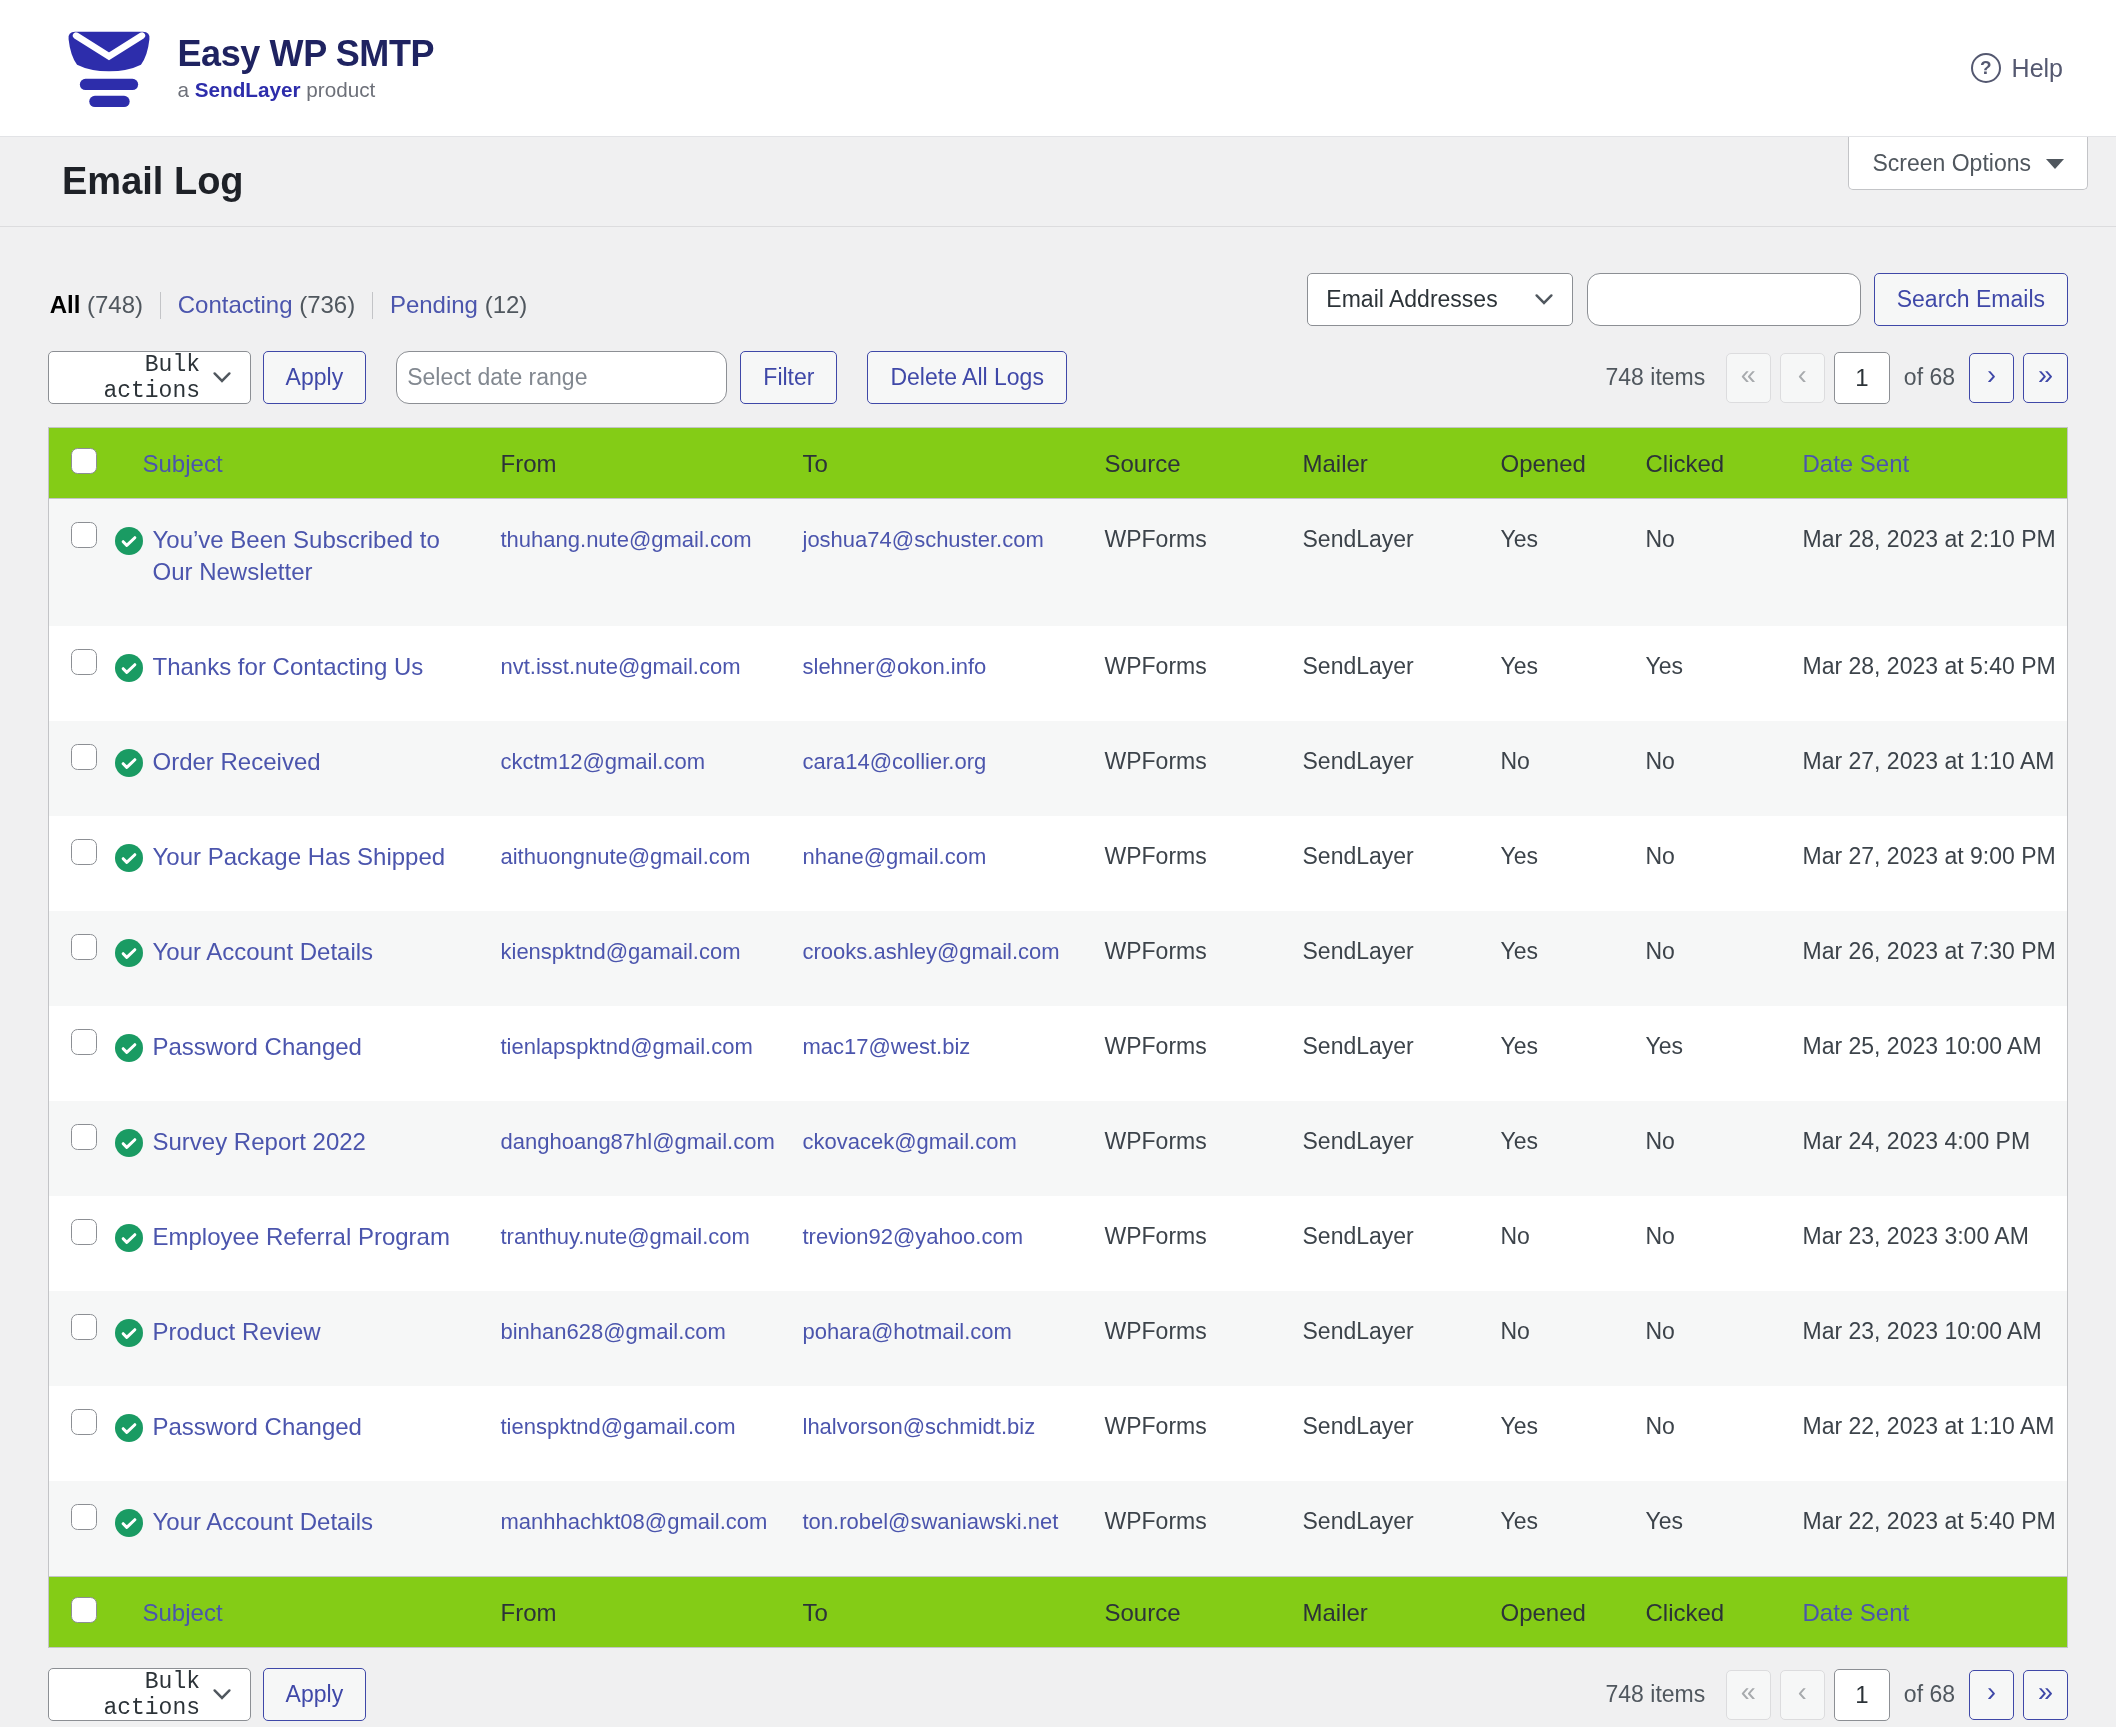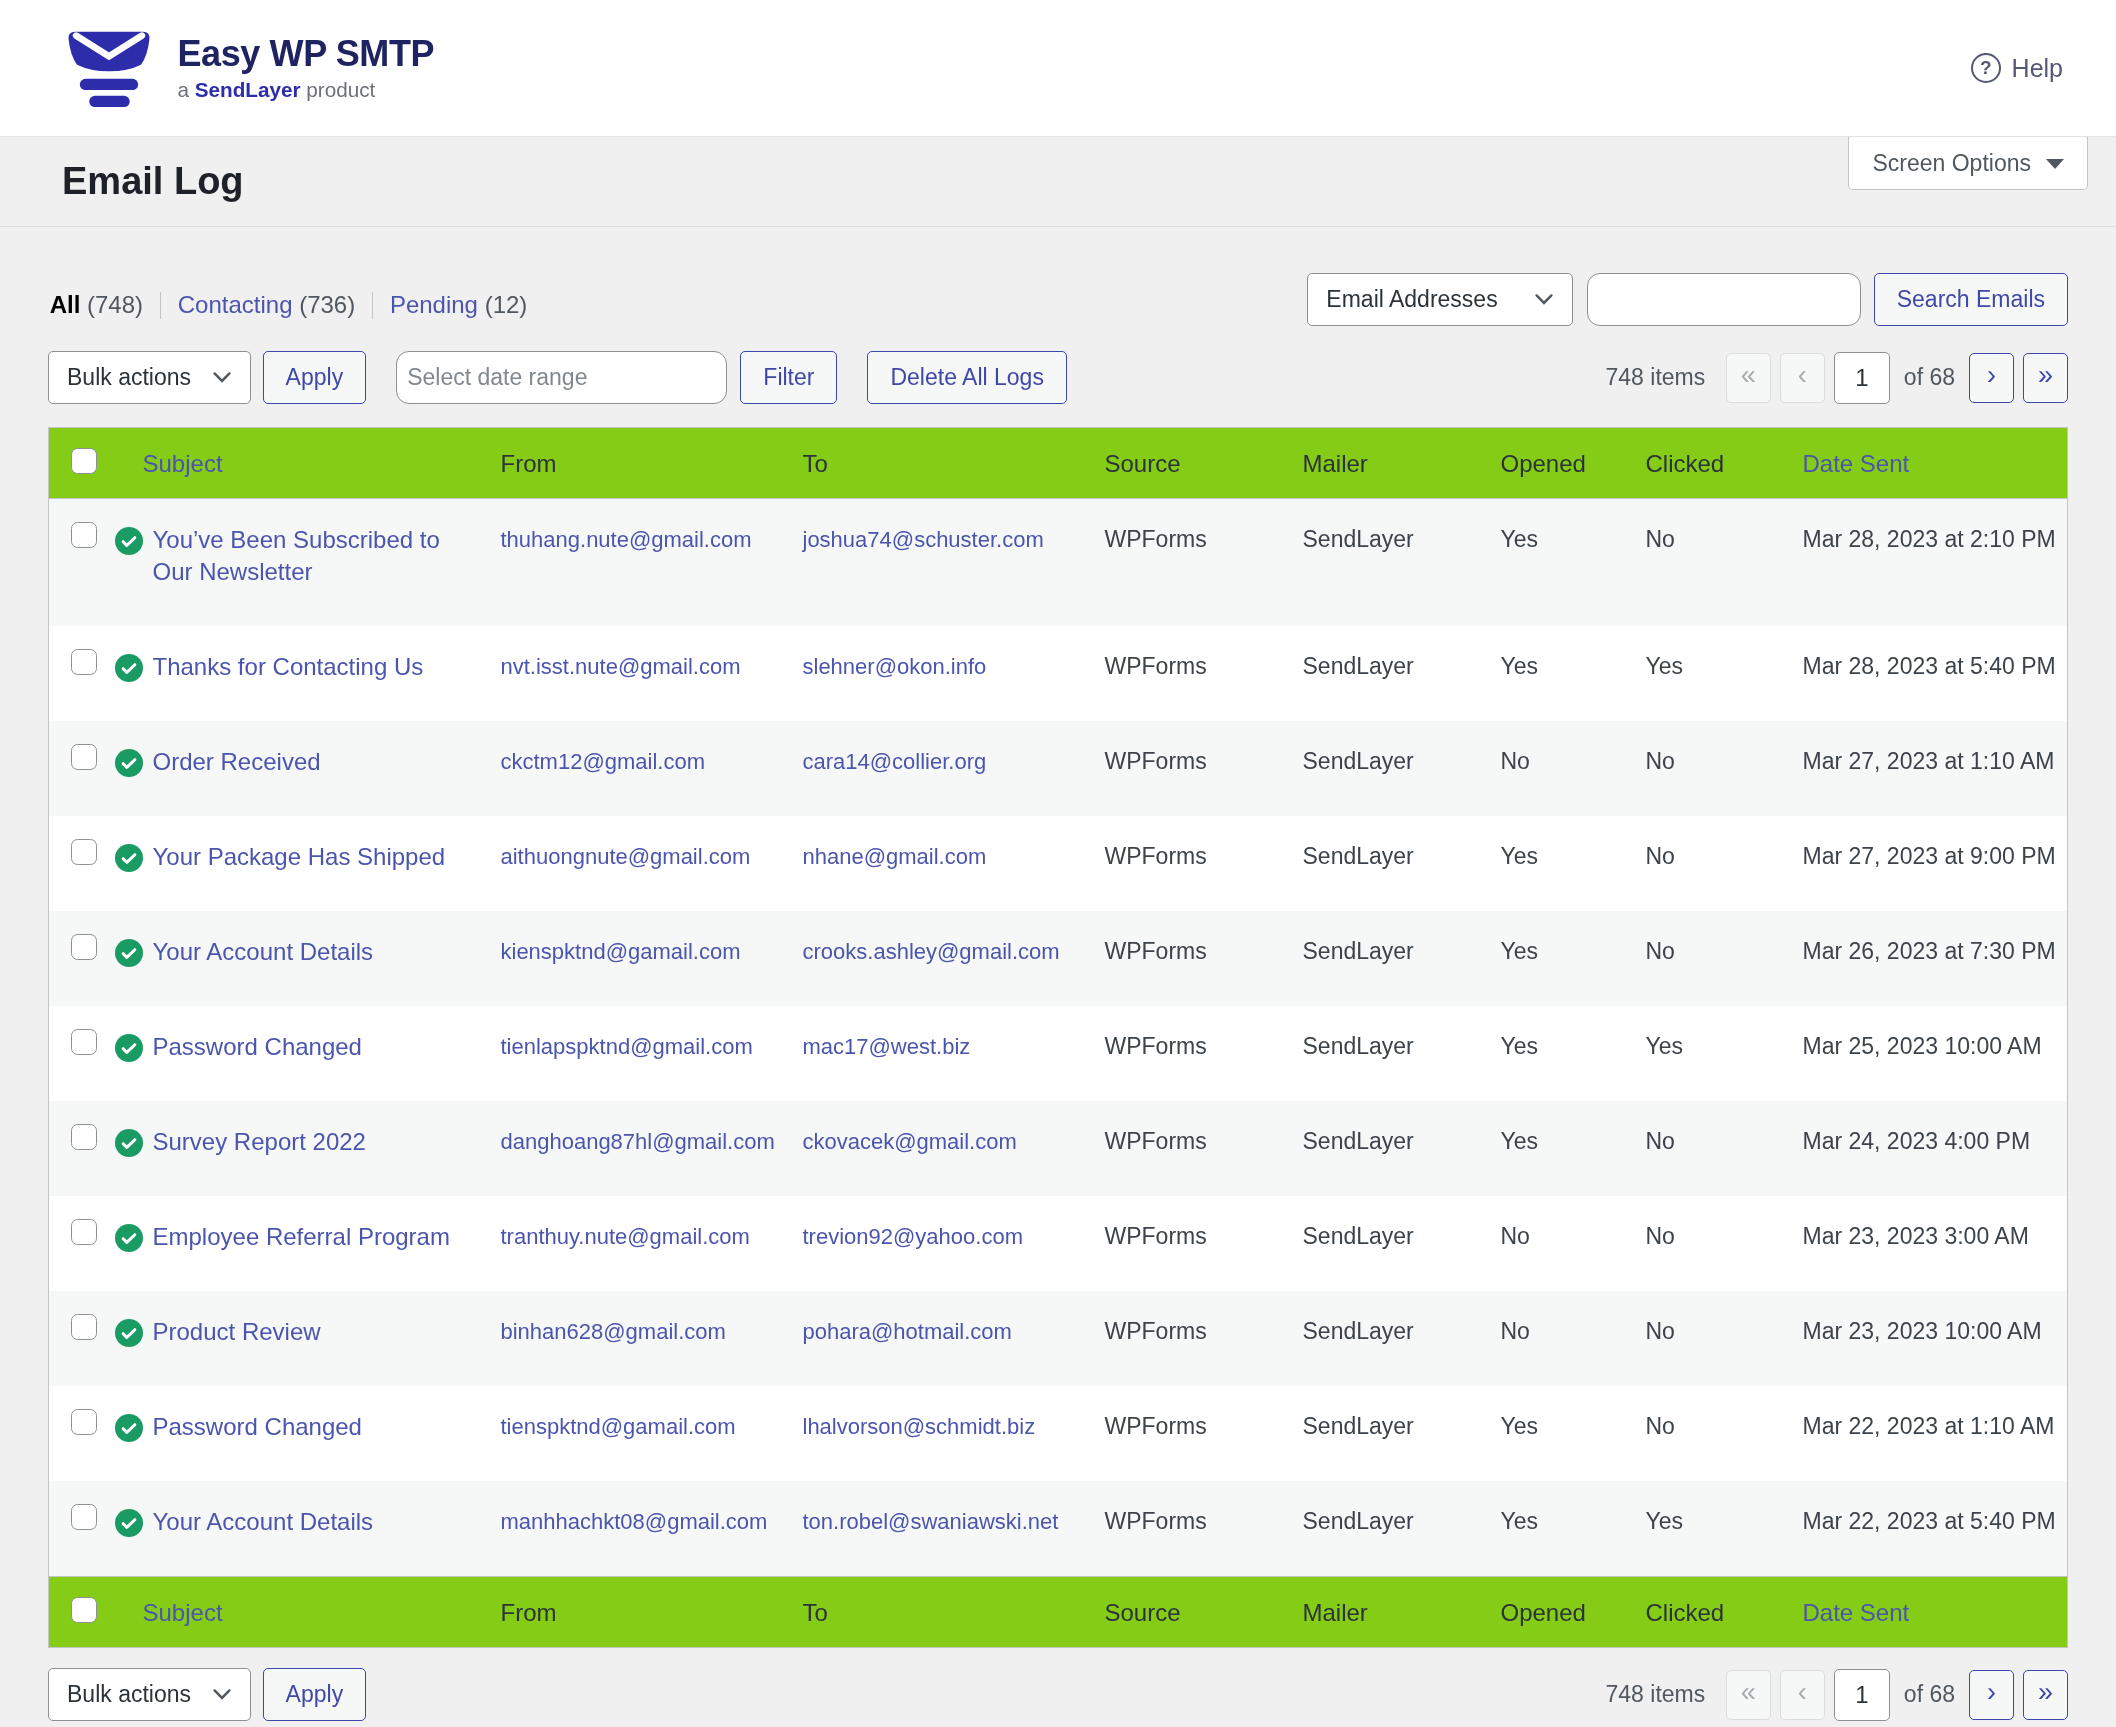--- a/index.html
+++ b/index.html
@@ -98,21 +98,21 @@
   }
 
   .toolbar { margin-top: 25px; display: flex; justify-content: space-between; align-items: center; }
   .toolbar-left { display: flex; align-items: center; }
   .toolbar-left .m-r-sm { margin-right: 11.6px; }
   .toolbar-left .m-r-lg { margin-right: 30px; }
   .toolbar-left .m-r-md { margin-right: 13.2px; }
   .date-input { width: 331px; }
   .search-input { width: 274px; }
   .select-fields { width: 266px; }
-  .select-bulk { width: 203px; }
+  .select-bulk { width: 203px; font-family: Liberation Mono, monospace; }
 
   
   .pagination { display: flex; align-items: center; gap: 9px; font-size: 23px; color: #50575e; }
   .pagination .items-count { margin-right: 11.6px; }
   .page-btn {
     width: 45px; height: 50px;
     border: 0.8px solid #3f48a8; border-radius: 5px; background: #f6f7f7;
     color: #3f48a8; display: inline-flex; align-items: center; justify-content: center;
     font-size: 27px; padding-bottom: 3.3px;
   }

